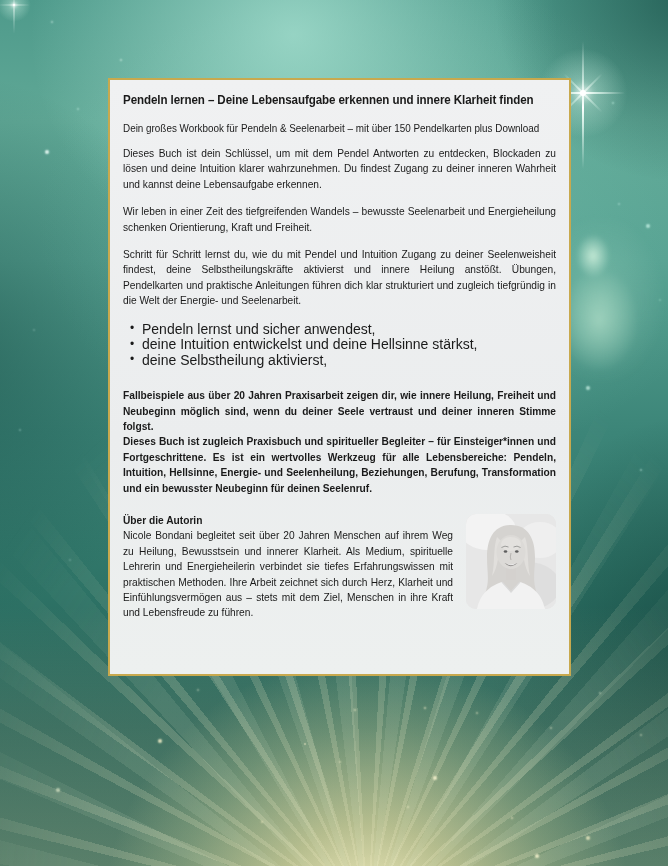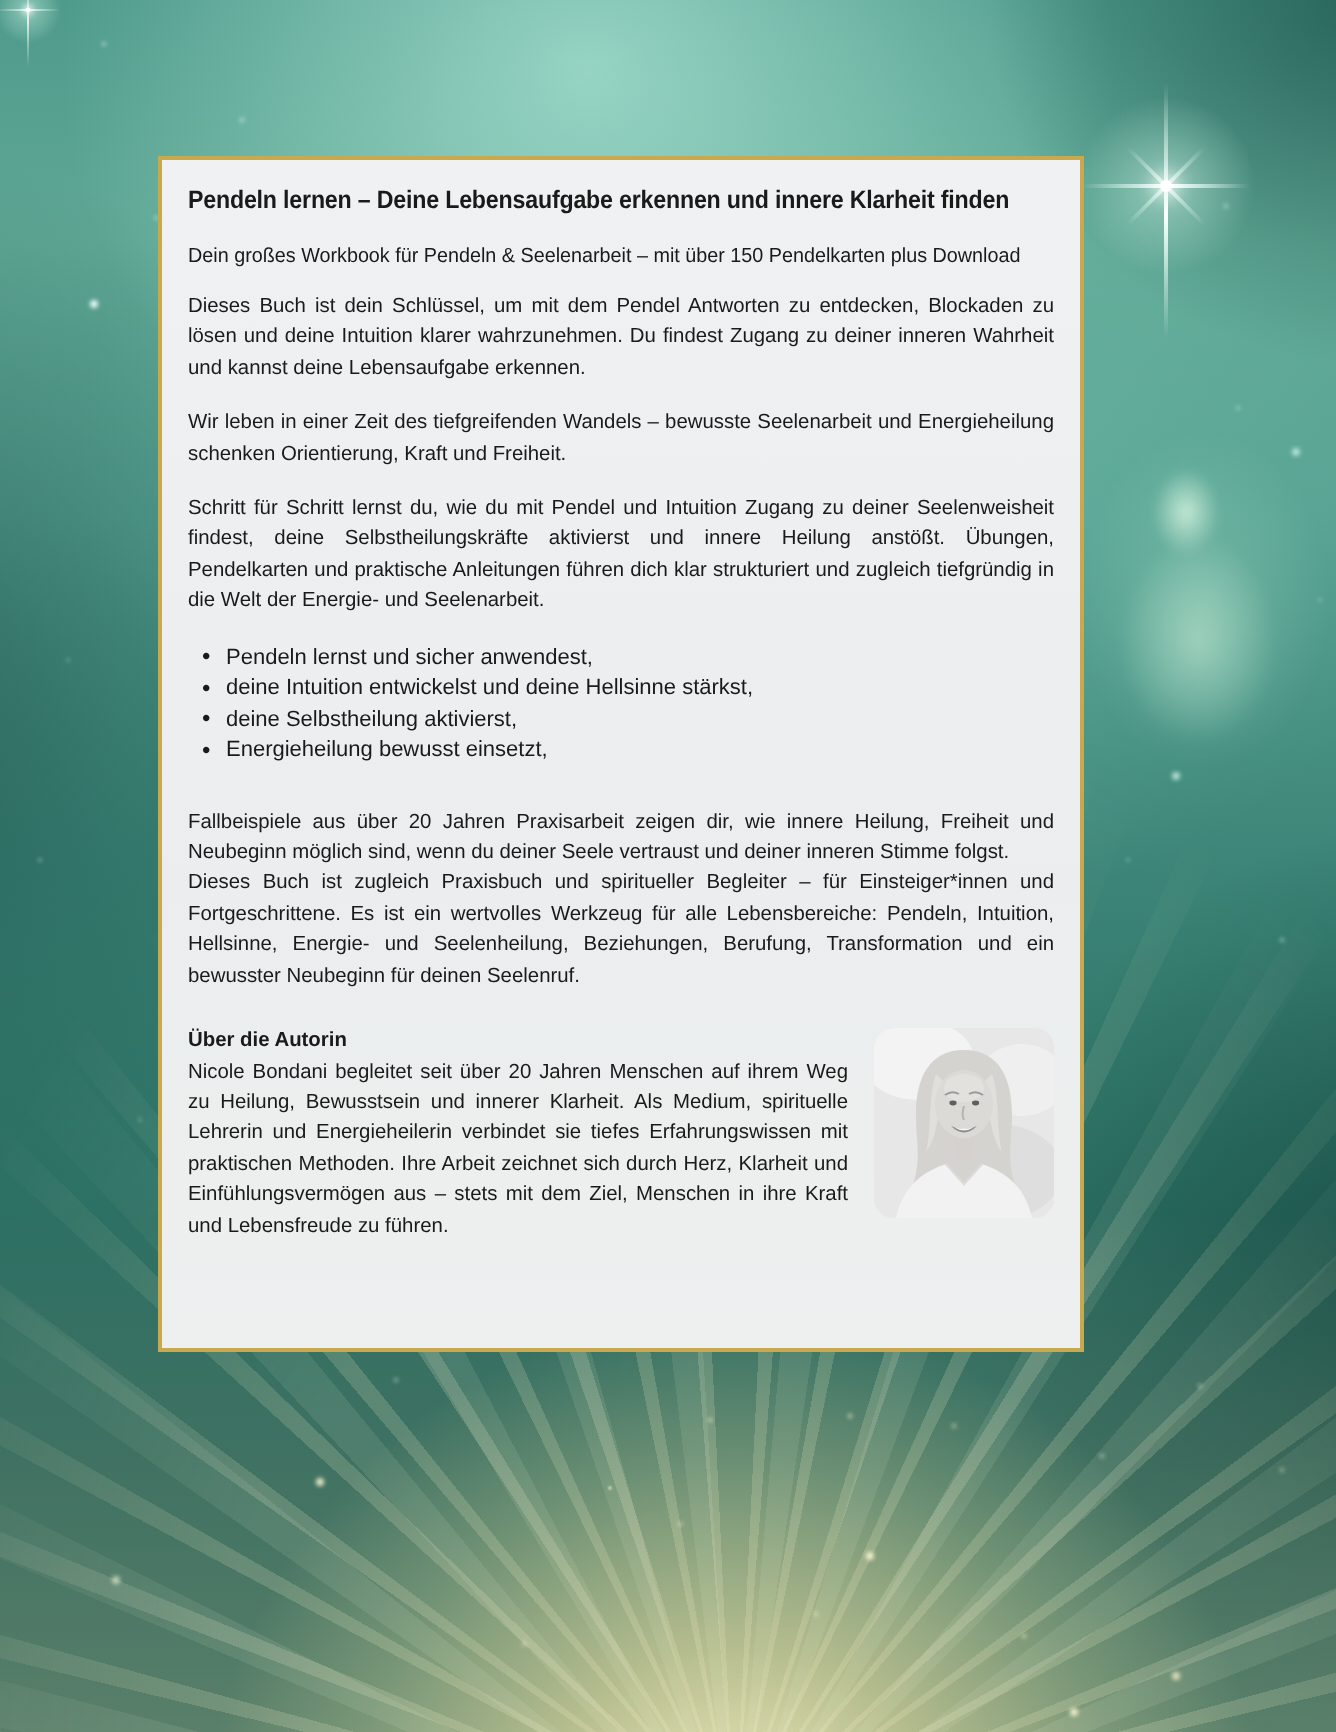--- a/index.html
+++ b/index.html
@@ -69,33 +69,33 @@
     background:linear-gradient(90deg,rgba(255,255,255,0) 0%,rgba(240,255,248,0.9) 45%,#ffffff 52%,rgba(240,255,248,0.9) 58%,rgba(255,255,255,0) 100%);}
   .star .d1,.star .d2{left:-1px;top:-27px;width:2px;height:54px;
     background:linear-gradient(180deg,rgba(255,255,255,0) 0%,rgba(230,252,242,0.8) 50%,rgba(255,255,255,0) 100%);}
   .star .d1{transform:rotate(45deg);} .star .d2{transform:rotate(-45deg);}
   .star .core{left:-3px;top:-3px;width:6px;height:6px;border-radius:50%;background:#fff;
     box-shadow:0 0 9px 3px rgba(255,255,255,0.9);}
   .star-big{left:583px;top:93px;}
   .star-small{left:14px;top:5px;transform:scale(0.38);}
 
   
-  .panel{position:absolute;left:79px;top:78px;width:463px;height:598px;box-sizing:border-box;
+  .panel{position:absolute;left:108px;top:78px;width:463px;height:598px;box-sizing:border-box;
     border:2px solid #c8a94e;background:linear-gradient(180deg,#f0f1f2 0%,#ebedee 60%,#edf0ef 100%);
     padding:12px 13px;color:#1a1a1a;overflow:hidden;}
   .title{margin:1px 0 0;font-size:12.6px;font-weight:700;white-space:nowrap;letter-spacing:-0.1px;
     transform:scaleX(0.92);transform-origin:0 50%;}
   .subtitle{margin:16px 0 0;font-size:10.2px;white-space:nowrap;transform:scaleX(0.97);transform-origin:0 50%;}
   .para{margin:12px 0 0;font-size:10.2px;line-height:15.4px;text-align:justify;}
   .list-block{margin-top:13px;}
   .list-heading{font-size:10.2px;font-weight:700;line-height:15.4px;}
   ul.benefits{list-style:none;margin:2px 0 0;padding:0 0 0 7px;}
-  ul.benefits li{position:relative;padding-left:12px;font-size:11px;line-height:15.5px;}
+  ul.benefits li{position:relative;padding-left:12px;font-size:14px;line-height:15.5px;}
   ul.benefits li::before{content:"•";position:absolute;left:0;top:-0.5px;font-size:12px;}
-  .closing{margin-top:20px;}
+  .closing{margin-top:20px;font-weight:bold;}
   .closing .para{margin-top:0;}
   .author{margin-top:17px;display:flex;gap:13px;align-items:flex-start;}
   .author-left{flex:1;min-width:0;}
   .author-heading{font-size:10.2px;font-weight:700;line-height:15.4px;}
   .author-left .para{margin-top:0;}
   .photo{flex:0 0 auto;width:90px;height:95px;border-radius:10px;overflow:hidden;background:#e5e5e5;margin-top:1px;}
   .photo svg{display:block;width:100%;height:100%;}
 </style>
 </head>
 <body>
@@ -128,21 +128,20 @@
 
     <p class="para">Dieses Buch ist dein Schlüssel, um mit dem Pendel Antworten zu entdecken, Blockaden zu lösen und deine Intuition klarer wahrzunehmen. Du findest Zugang zu deiner inneren Wahrheit und kannst deine Lebensaufgabe erkennen.</p>
     <p class="para">Wir leben in einer Zeit des tiefgreifenden Wandels – bewusste Seelenarbeit und Energieheilung schenken Orientierung, Kraft und Freiheit.</p>
     <p class="para">Schritt für Schritt lernst du, wie du mit Pendel und Intuition Zugang zu deiner Seelenweisheit findest, deine Selbstheilungskräfte aktivierst und innere Heilung anstößt. Übungen, Pendelkarten und praktische Anleitungen führen dich klar strukturiert und zugleich tiefgründig in die Welt der Energie- und Seelenarbeit.</p>
 
     <div class="list-block">
       <ul class="benefits">
         <li>Pendeln lernst und sicher anwendest,</li>
         <li>deine Intuition entwickelst und deine Hellsinne stärkst,</li>
         <li>deine Selbstheilung aktivierst,</li>
-        <li>Energieheilung bewusst einsetzt,</li>
       </ul>
     </div>
 
     <div class="closing">
       <p class="para">Fallbeispiele aus über 20 Jahren Praxisarbeit zeigen dir, wie innere Heilung, Freiheit und Neubeginn möglich sind, wenn du deiner Seele vertraust und deiner inneren Stimme folgst.</p>
       <p class="para">Dieses Buch ist zugleich Praxisbuch und spiritueller Begleiter – für Einsteiger*innen und Fortgeschrittene. Es ist ein wertvolles Werkzeug für alle Lebensbereiche: Pendeln, Intuition, Hellsinne, Energie- und Seelenheilung, Beziehungen, Berufung, Transformation und ein bewusster Neubeginn für deinen Seelenruf.</p>
     </div>
 
     <div class="author">
       <div class="author-left">

